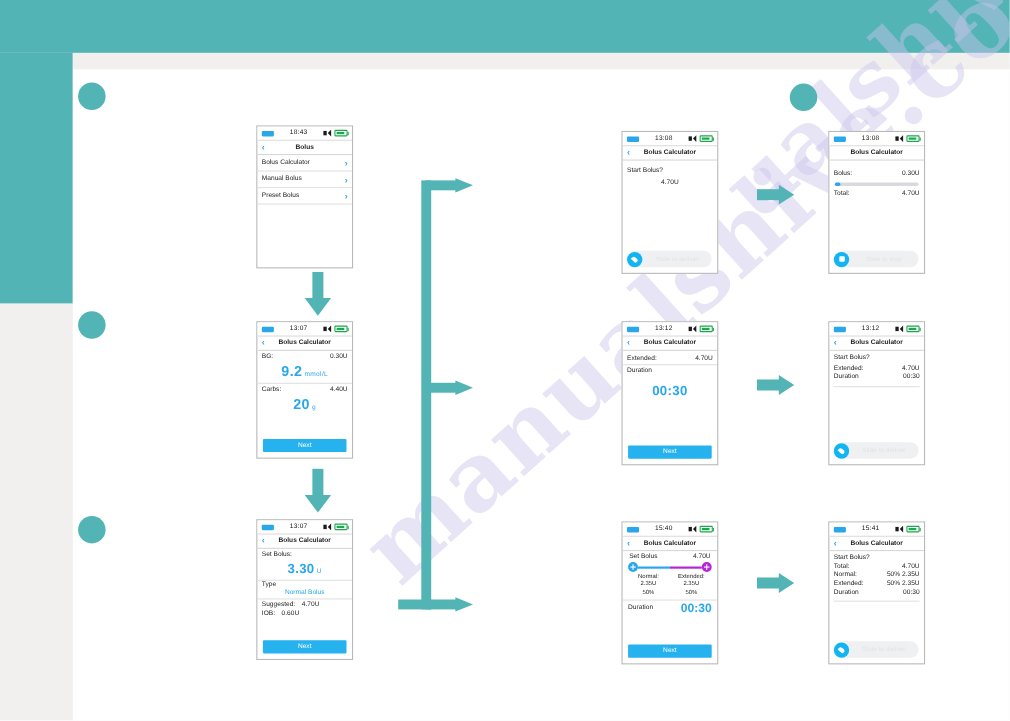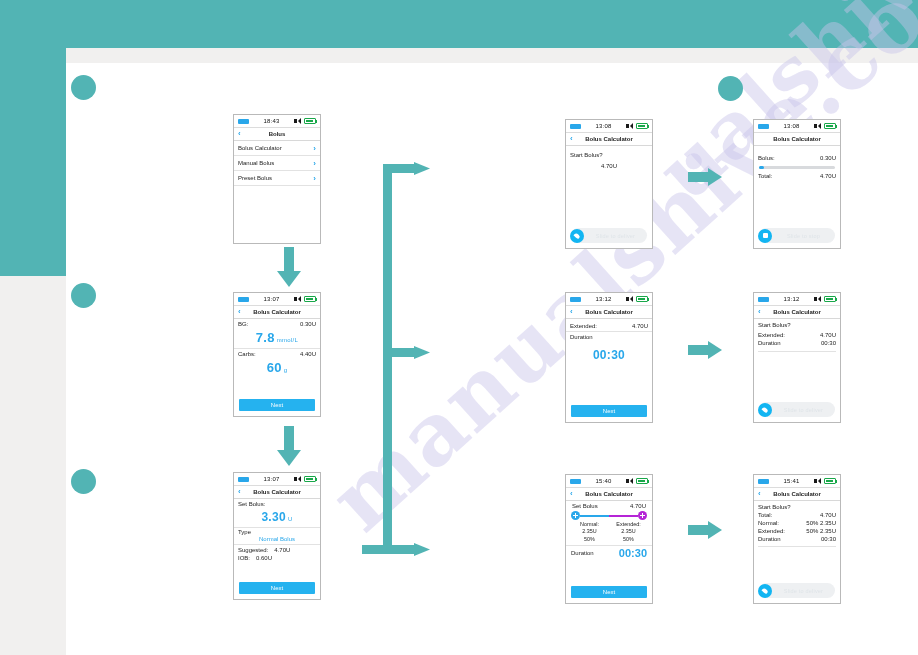--- a/index.html
+++ b/index.html
@@ -259,28 +259,28 @@
   <div class="titlebar">
     <div class="chev-back">‹</div>
     <div class="tb-title">Bolus Calculator</div>
     <div class="tb-pad"></div>
   </div>
   <div class="kvrow">
     <span>BG:</span>
     <span>0.30U</span>
   </div>
   <div class="bigval centerline">
-    <span>7.8</span><span class="unit">mmol/L</span>
+    <span>9.2</span><span class="unit">mmol/L</span>
   </div>
   <div class="kvrow">
     <span>Carbs:</span>
     <span>4.40U</span>
   </div>
   <div class="bigval">
-    <span>60</span><span class="unit">g</span>
+    <span>20</span><span class="unit">g</span>
   </div>
   <div class="btn-next">Next</div>
 </div>
 
 <div class="device" style="left:233px;top:472px;height:128px;">
   <div class="statusbar">
     <div class="sb-sig"></div>
     <div class="sb-time">13:07</div>
     <div class="sb-spk">
         <i></i>

